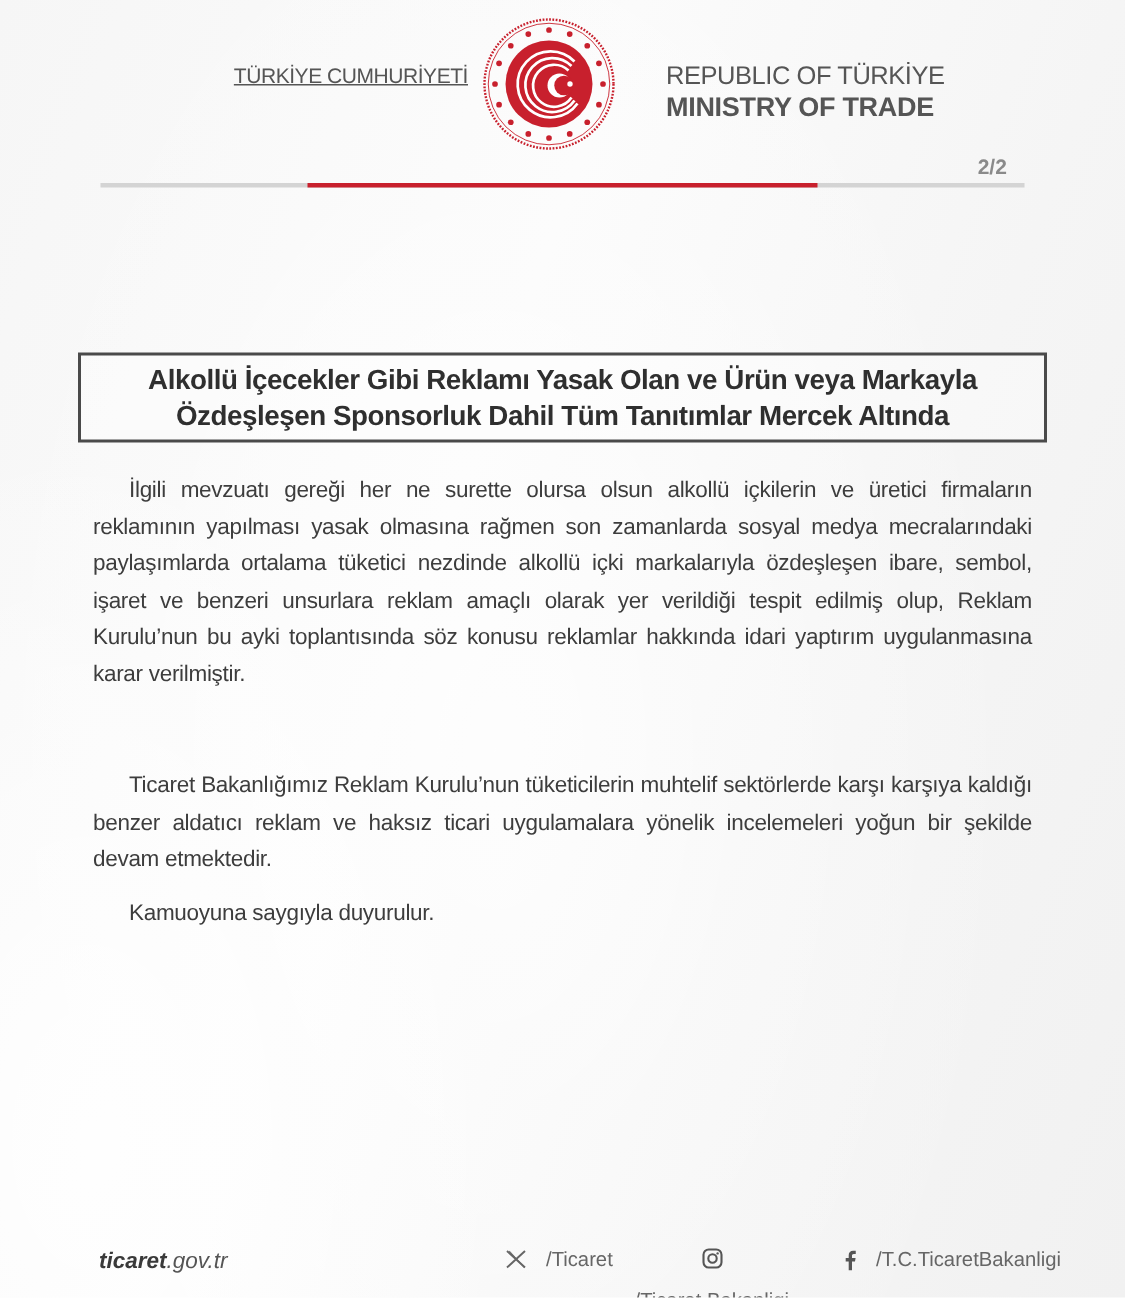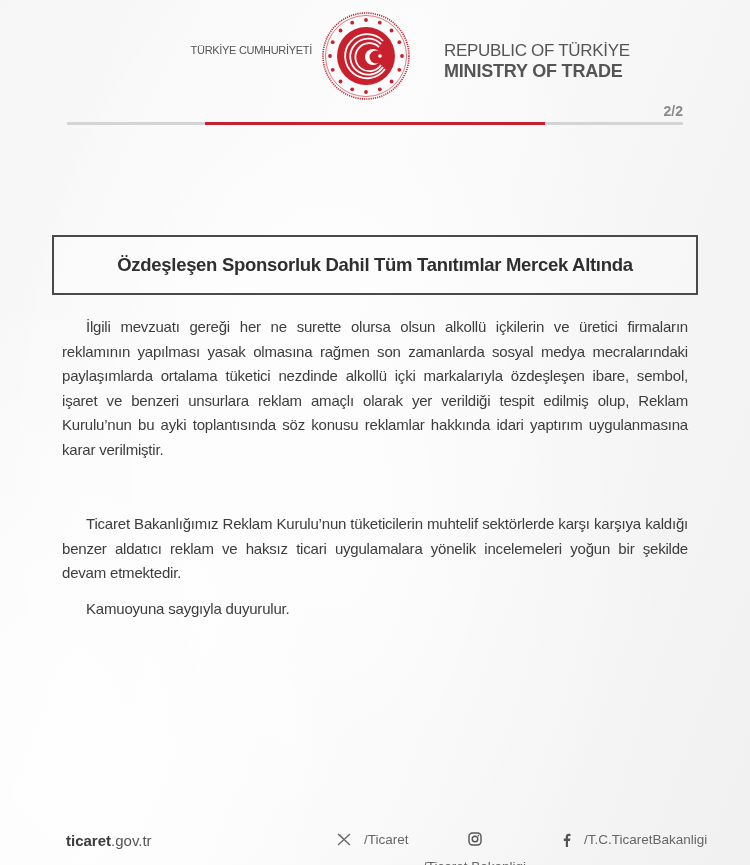--- a/index.html
+++ b/index.html
@@ -12,42 +12,42 @@
       radial-gradient(ellipse 420px 700px at 60px 760px, rgba(255,255,255,0.85), rgba(255,255,255,0) 70%),
       radial-gradient(ellipse 500px 900px at 330px 500px, rgba(255,255,255,0.7), rgba(255,255,255,0) 70%),
       linear-gradient(110deg, #f6f6f6 0%, #fbfbfb 40%, #f5f5f5 70%, #f1f1f1 100%);
   }
 
   
   .header-left {
     position: absolute; left: 112px; top: 40px; width: 200px;
     text-align: right; color: #555555; line-height: 21px;
   }
-  .header-left .l1 { font-size: 11px; letter-spacing: -0.3px; }
+  .header-left .l1 { font-size: 14px; letter-spacing: -0.3px; text-decoration: underline; }
   .header-left .l2 { font-size: 18px; font-weight: bold; letter-spacing: -0.2px; }
   .header-right {
     position: absolute; left: 444px; top: 40px; width: 220px;
     text-align: left; color: #555555; line-height: 21px;
   }
   .header-right .l1 { font-size: 17px; letter-spacing: -0.3px; }
   .header-right .l2 { font-size: 18px; font-weight: bold; letter-spacing: -0.2px; }
 
   .emblem { position: absolute; left: 321px; top: 11px; width: 90px; height: 90px; }
 
   .rule-gray {
     position: absolute; left: 67px; top: 122px; width: 616px; height: 3px;
     background: #d4d4d4;
   }
   .rule-red {
     position: absolute; left: 205px; top: 122px; width: 340px; height: 3px;
     background: #c8202d;
   }
   .page-num {
     position: absolute; left: 640px; top: 103px; width: 43px;
-    text-align: right; font-size: 14px; font-weight: bold; color: #8a8a8a;
+    text-align: center; font-size: 14px; font-weight: bold; color: #8a8a8a;
   }
 
   
   .title-box {
     position: absolute; left: 52px; top: 235px; width: 646px; height: 60px;
     border: 2px solid #4a4a4a;
     display: flex; flex-direction: column; align-items: center; justify-content: center;
     background: rgba(255,255,255,0.3);
   }
   .title-box .tline {
@@ -61,21 +61,21 @@
     font-size: 15px; line-height: 24.5px; color: #3d3d3d;
     text-align: justify; text-align-last: left;
     letter-spacing: -0.2px;
   }
   .p1 { top: 315px; text-indent: 24px; }
   .p2 { top: 512px; text-indent: 24px; }
   .p3 { top: 597px; text-indent: 24px; }
 
   
   .footer-site {
-    position: absolute; left: 66px; top: 832px; font-size: 15px; color: #555555;
+    position: absolute; left: 66px; top: 832px; font-size: 15px; color: #555555; font-style: italic;
   }
   .footer-site b { color: #3a3a3a; font-weight: bold; }
   .social {
     position: absolute; top: 832px; font-size: 13.5px; color: #666666;
     display: flex; align-items: center; gap: 13px; white-space: nowrap;
   }
   .social svg { display: block; }
   .s-x { left: 337px; }
   .s-ig { left: 423px; flex-direction: column; }
   .s-fb { left: 562px; }
@@ -127,20 +127,21 @@
 <div class="header-right">
   <div class="l1">REPUBLIC OF TÜRKİYE</div>
   <div class="l2">MINISTRY OF TRADE</div>
 </div>
 
 <div class="page-num">2/2</div>
 <div class="rule-gray"></div>
 <div class="rule-red"></div>
 
 <div class="title-box">
+  <div class="tline">Alkollü İçecekler Gibi Reklamı Yasak Olan ve Ürün veya Markayla</div>
   <div class="tline">Özdeşleşen Sponsorluk Dahil Tüm Tanıtımlar Mercek Altında</div>
 </div>
 
 <p class="body-text p1">İlgili mevzuatı gereği her ne surette olursa olsun alkollü içkilerin ve üretici firmaların reklamının yapılması yasak olmasına rağmen son zamanlarda sosyal medya mecralarındaki paylaşımlarda ortalama tüketici nezdinde alkollü içki markalarıyla özdeşleşen ibare, sembol, işaret ve benzeri unsurlara reklam amaçlı olarak yer verildiği tespit edilmiş olup, Reklam Kurulu’nun bu ayki toplantısında söz konusu reklamlar hakkında idari yaptırım uygulanmasına karar verilmiştir.</p>
 <p class="body-text p2">Ticaret Bakanlığımız Reklam Kurulu’nun tüketicilerin muhtelif sektörlerde karşı karşıya kaldığı benzer aldatıcı reklam ve haksız ticari uygulamalara yönelik incelemeleri yoğun bir şekilde devam etmektedir.</p>
 <p class="body-text p3">Kamuoyuna saygıyla duyurulur.</p>
 
 <div class="footer-site">
   <b>ticaret</b><span>.gov.tr</span>
 </div>

